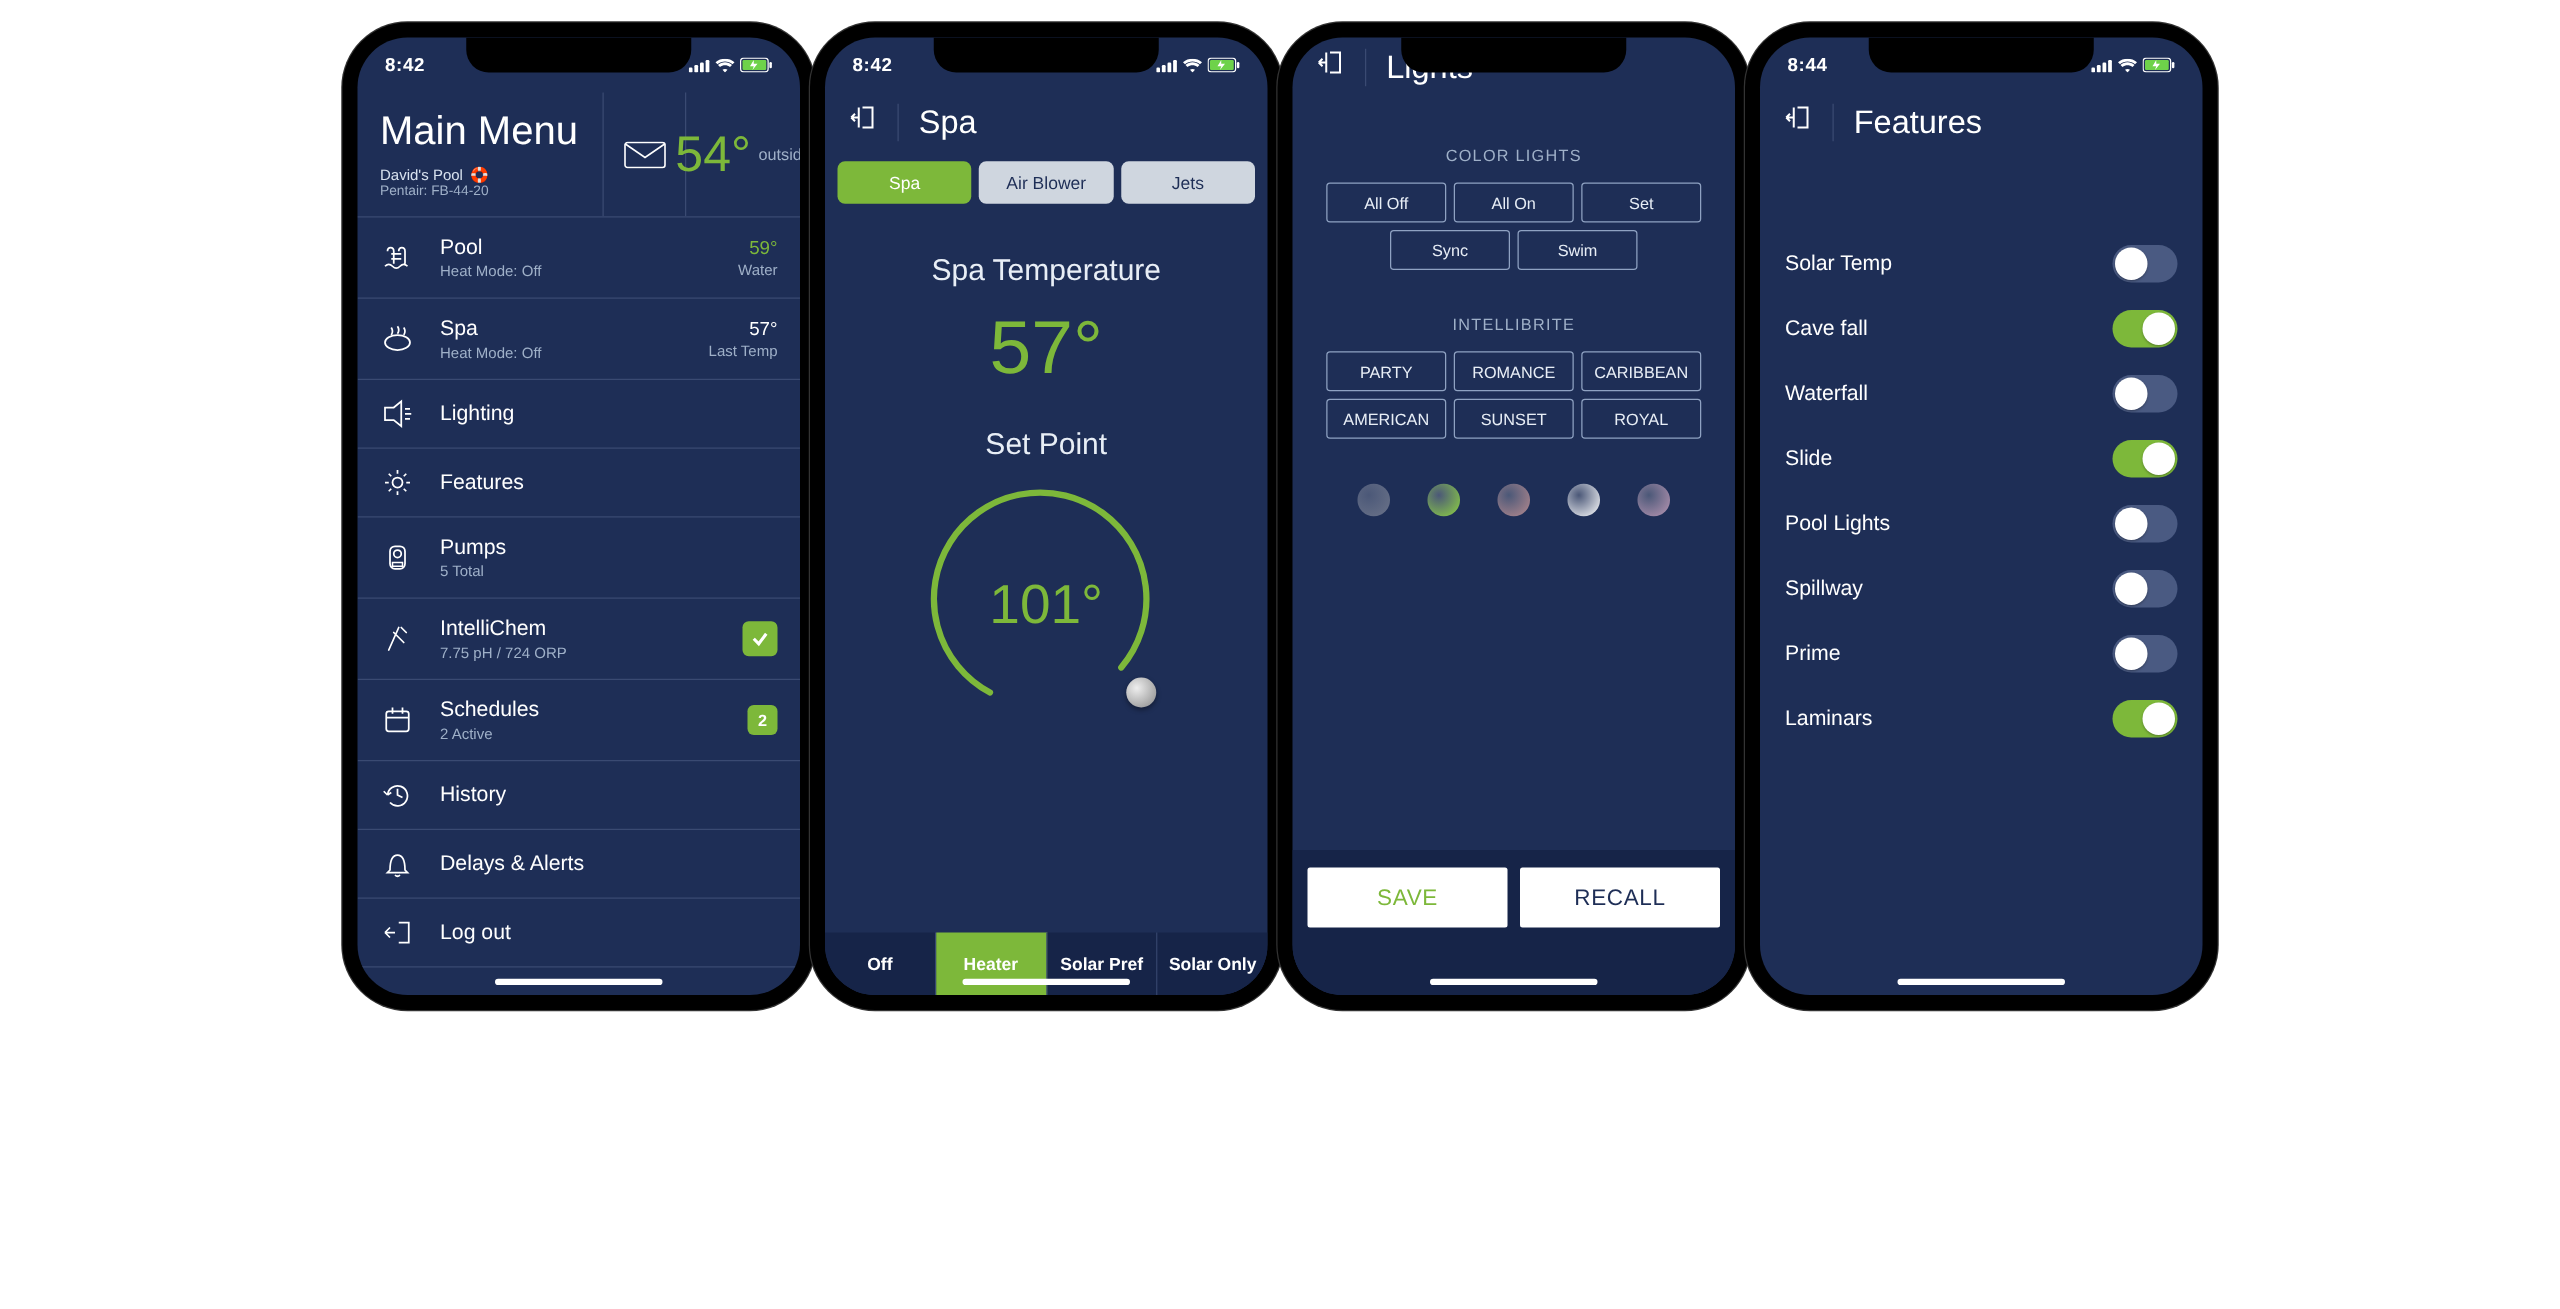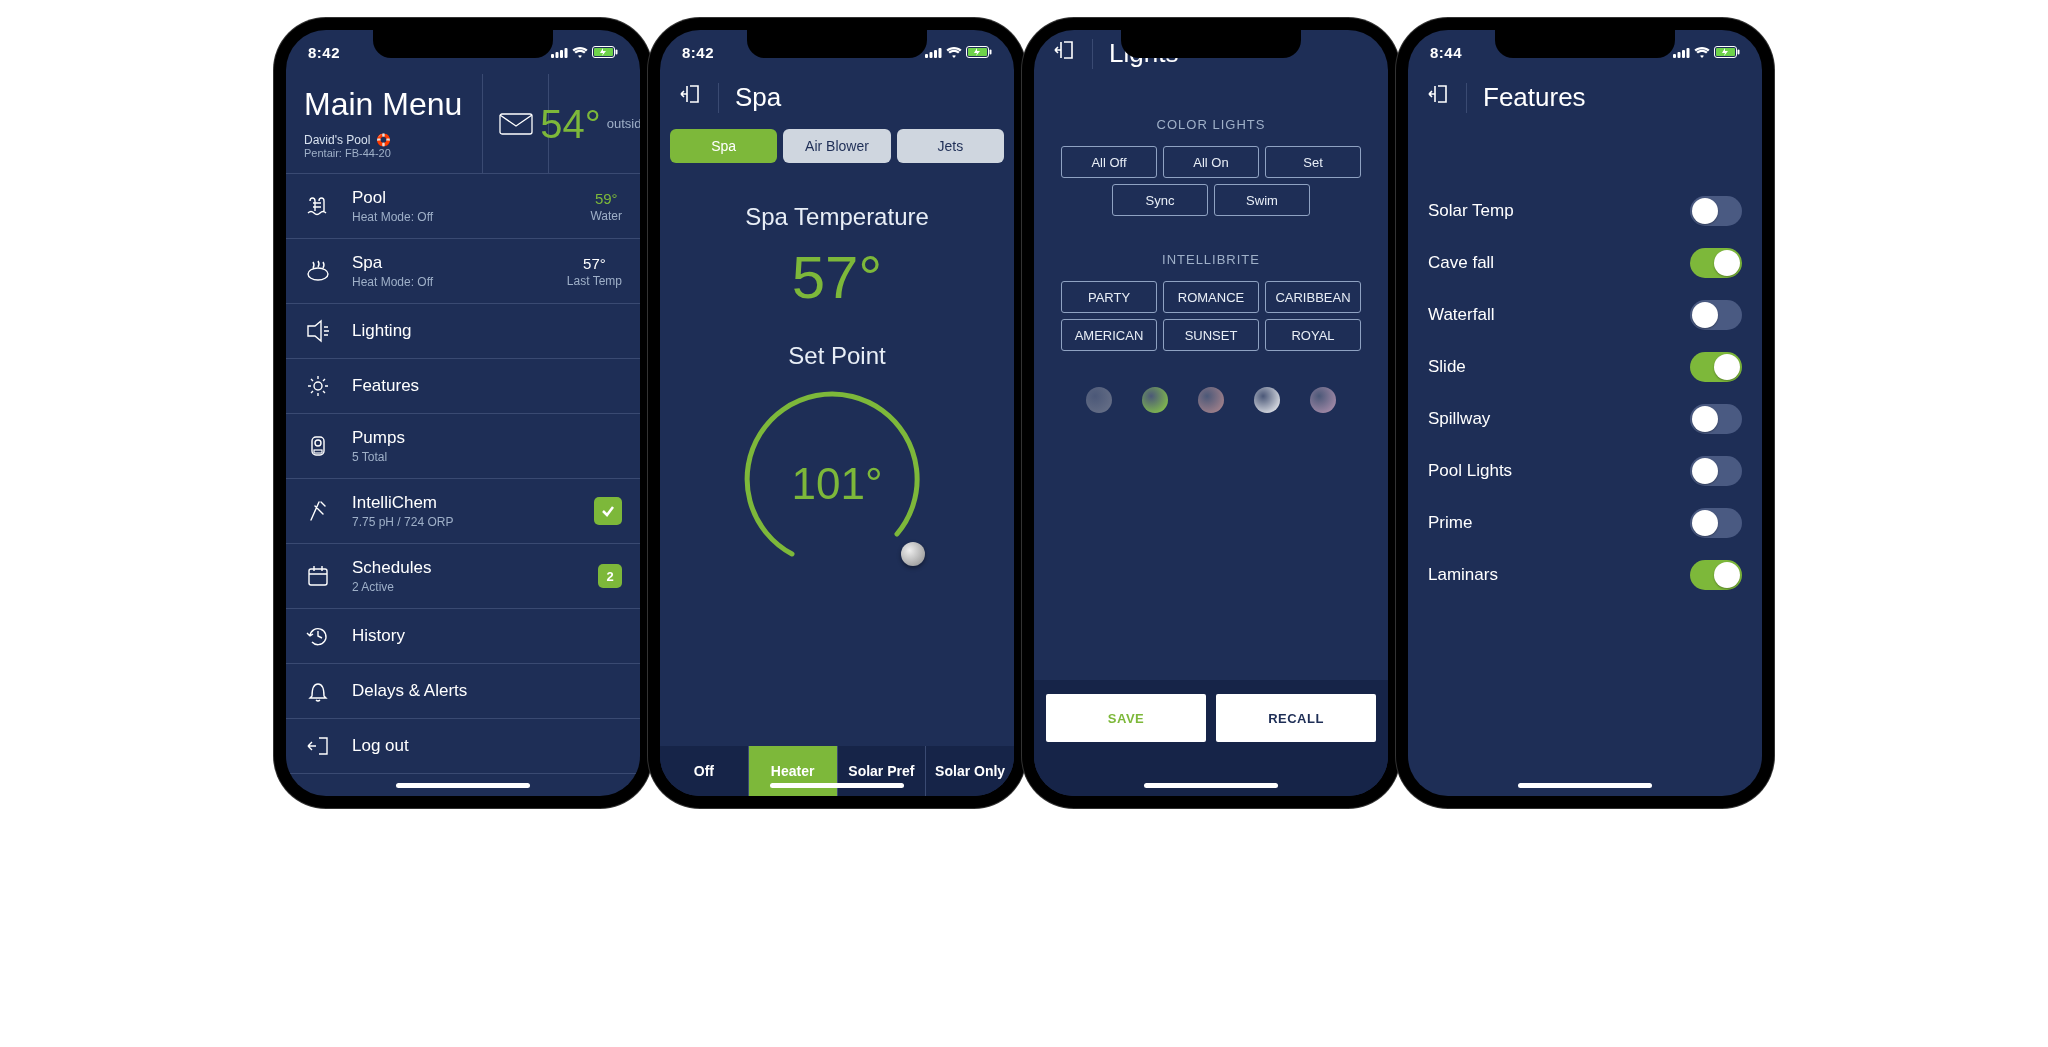--- a/index.html
+++ b/index.html
@@ -31,21 +31,21 @@
   .hdr1-msg{width:66px;border-left:1px solid var(--line);display:flex;align-items:center;justify-content:center}
   .hdr1-temp{width:92px;border-left:1px solid var(--line);display:flex;flex-direction:row;align-items:center;justify-content:center;gap:6px}
   .hdr1-temp-val{font-size:40px;font-weight:200;color:var(--green);line-height:1}
   .hdr1-temp-lbl{font-size:13px;color:var(--text-dim)}
   .menu-list{flex:1;overflow:hidden}
   .menu-item{display:flex;align-items:center;padding:14px 18px;border-bottom:1px solid var(--line);gap:20px}
   .menu-icon{width:28px;display:flex;justify-content:center}
   .menu-text{flex:1}
   .menu-title{font-size:17px}
   .menu-sub{font-size:12px;color:var(--text-dim);margin-top:2px}
-  .menu-right{text-align:center}
+  .menu-right{text-align:right}
   .menu-r-top{font-size:15px}
   .menu-r-top.green{color:var(--green)}
   .menu-r-bot{font-size:12px;color:var(--text-dim);margin-top:2px}
   .badge-check{width:28px;height:28px;background:var(--green);border-radius:5px;display:flex;align-items:center;justify-content:center}
   .badge-num{width:24px;height:24px;background:var(--green);border-radius:5px;display:flex;align-items:center;justify-content:center;font-size:13px;font-weight:600}
 
   
   .apphdr{display:flex;align-items:center;gap:16px;padding:8px 18px 16px;font-size:26px;font-weight:300}
   .apphdr .sep{width:1px;height:30px;background:var(--line)}
 
@@ -65,21 +65,21 @@
   .btab.active{background:var(--green)}
 
   
   .lights-body{flex:1;display:flex;flex-direction:column;align-items:center;padding-top:20px}
   .section-label{font-size:13px;letter-spacing:1px;color:var(--text-dim);margin:12px 0 14px}
   .btn-grid{display:flex;flex-wrap:wrap;gap:6px;justify-content:center;padding:0 16px;margin-bottom:10px}
   .pill-btn{border:1px solid #8fa2c2;border-radius:3px;height:32px;display:flex;align-items:center;justify-content:center;font-size:13px;color:#e8eef6;width:96px}
   .color-row{display:flex;gap:30px;margin-top:26px}
   .color-dot{width:26px;height:26px;border-radius:50%}
   .lights-bottom{margin-top:auto;padding:14px 12px 54px;display:flex;gap:10px;background:var(--navy-dark)}
-  .big-btn{flex:1;height:48px;background:#fff;color:var(--green);font-weight:700;font-size:13px;display:flex;align-items:center;justify-content:center;border-radius:2px;letter-spacing:.5px}
+  .big-btn{flex:1;height:48px;background:#fff;color:var(--green);font-weight:400;font-size:18px;display:flex;align-items:center;justify-content:center;border-radius:2px;letter-spacing:.5px}
   .big-btn.alt{color:var(--navy)}
 
   
   .feat-list{flex:1;padding:56px 20px 0}
   .feat-row{display:flex;justify-content:space-between;align-items:center;height:52px;font-size:17px}
   .toggle{width:52px;height:30px;border-radius:15px;background:#4a5a82;position:relative}
   .toggle.on{background:var(--green)}
   .toggle .knob{position:absolute;width:26px;height:26px;border-radius:50%;background:#fff;top:2px;left:2px;box-shadow:0 1px 2px rgba(0,0,0,.3)}
   .toggle.on .knob{left:24px}
 </style>
@@ -413,32 +413,32 @@
           <div class="knob"></div>
         </div>
       </div>
       <div class="feat-row">
         <span>Slide</span>
     <div class="toggle on">
           <div class="knob"></div>
         </div>
       </div>
       <div class="feat-row">
+        <span>Pool Lights</span>
+    <div class="toggle ">
+          <div class="knob"></div>
+        </div>
+      </div>
+      <div class="feat-row">
         <span>Spillway</span>
     <div class="toggle ">
           <div class="knob"></div>
         </div>
       </div>
       <div class="feat-row">
-        <span>Pool Lights</span>
-    <div class="toggle ">
-          <div class="knob"></div>
-        </div>
-      </div>
-      <div class="feat-row">
         <span>Prime</span>
     <div class="toggle ">
           <div class="knob"></div>
         </div>
       </div>
       <div class="feat-row">
         <span>Laminars</span>
     <div class="toggle on">
           <div class="knob"></div>
         </div>

